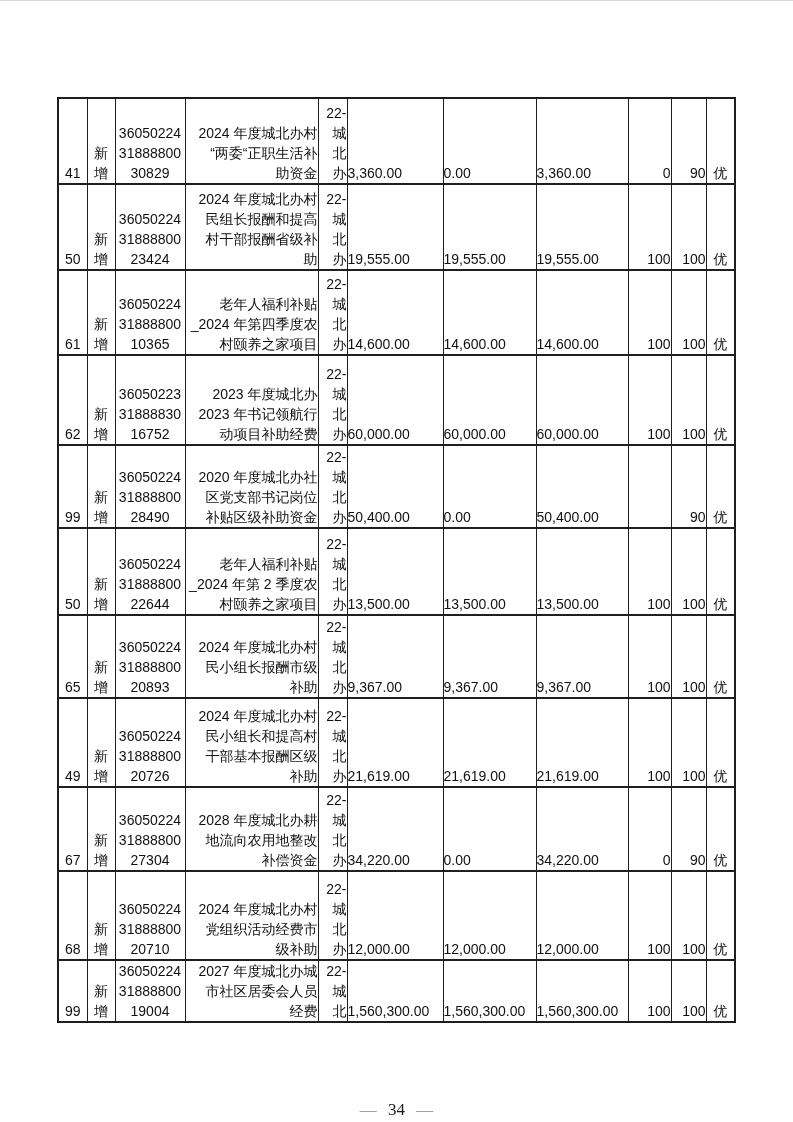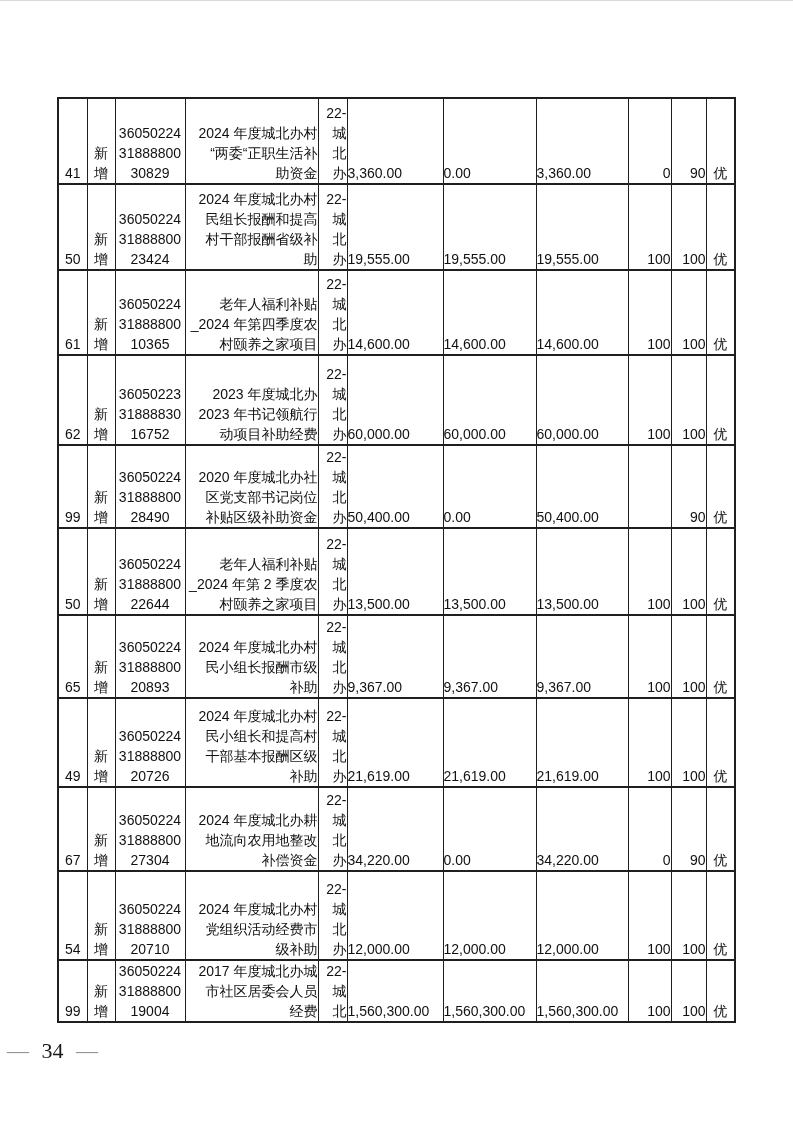--- a/index.html
+++ b/index.html
@@ -55,26 +55,27 @@
   td.c-code   { text-align: center;  padding: 0 6px 3px 2px; }
   td.c-name   { text-align: right;  padding: 0 5px 3px 4px; font-size: 14.5px; }
   td.c-dept   { text-align: right; vertical-align: top; padding-top: 1px; font-size: 14.5px; }
   td.c-amt    { text-align: left;  padding: 0 7px 3px 2px; }
   td.c-score  { text-align: right;  padding: 0 5px 3px 2px; }
   td.c-rating { text-align: center; padding-bottom: 3px; font-size: 14.5px; }
 
   .footer {
     position: absolute;
     left: 0;
-    top: 1037px;
+    top: 1096px;
     width: 793px;
     height: 26px;
     line-height: 26px;
+    text-align: center;
     font-family: "Liberation Serif", "DejaVu Serif", serif;
-    font-size: 22px;
+    font-size: 17px;
     color: #111111;
   }
   .footer .dash { color: #8f8f8f; padding: 0 7px; }
   .footer .num  { color: #1a1a1a; }
 </style>
 </head>
 <body>
 
 <div class="page">
 
@@ -263,36 +264,36 @@
       <td class="c-score">100</td>
       <td class="c-rating">优</td>
     </tr>
         <tr>
       <td class="c-no">67</td>
       <td class="c-type">新
 增</td>
       <td class="c-code">36050224
 31888800
 27304</td>
-      <td class="c-name">2024 年度城北办耕
+      <td class="c-name">2028 年度城北办耕
 地流向农用地整改
 补偿资金</td>
       <td class="c-dept">22-
 城
 北
 办</td>
       <td class="c-amt">34,220.00</td>
       <td class="c-amt">0.00</td>
       <td class="c-amt">34,220.00</td>
       <td class="c-score">0</td>
       <td class="c-score">90</td>
       <td class="c-rating">优</td>
     </tr>
         <tr>
-      <td class="c-no">54</td>
+      <td class="c-no">68</td>
       <td class="c-type">新
 增</td>
       <td class="c-code">36050224
 31888800
 20710</td>
       <td class="c-name">2024 年度城北办村
 党组织活动经费市
 级补助</td>
       <td class="c-dept">22-
 城
@@ -305,21 +306,21 @@
       <td class="c-score">100</td>
       <td class="c-rating">优</td>
     </tr>
         <tr>
       <td class="c-no">99</td>
       <td class="c-type">新
 增</td>
       <td class="c-code">36050224
 31888800
 19004</td>
-      <td class="c-name">2017 年度城北办城
+      <td class="c-name">2027 年度城北办城
 市社区居委会人员
 经费</td>
       <td class="c-dept">22-
 城
 北</td>
       <td class="c-amt">1,560,300.00</td>
       <td class="c-amt">1,560,300.00</td>
       <td class="c-amt">1,560,300.00</td>
       <td class="c-score">100</td>
       <td class="c-score">100</td>

